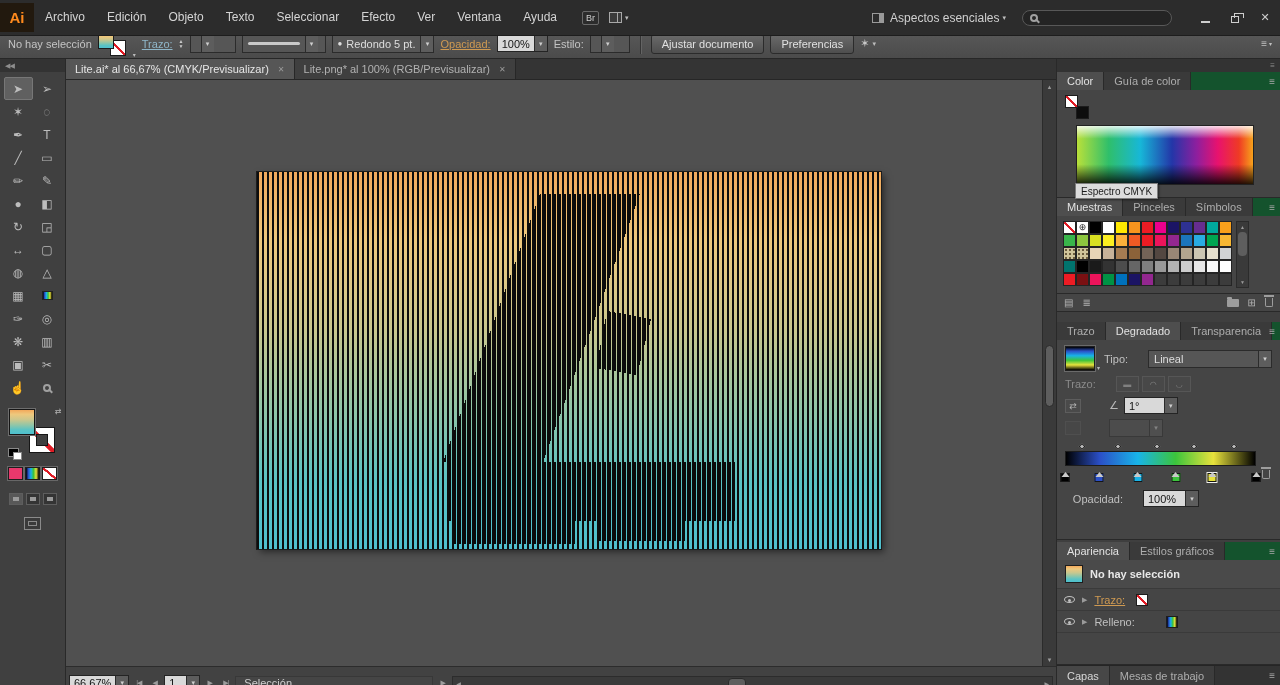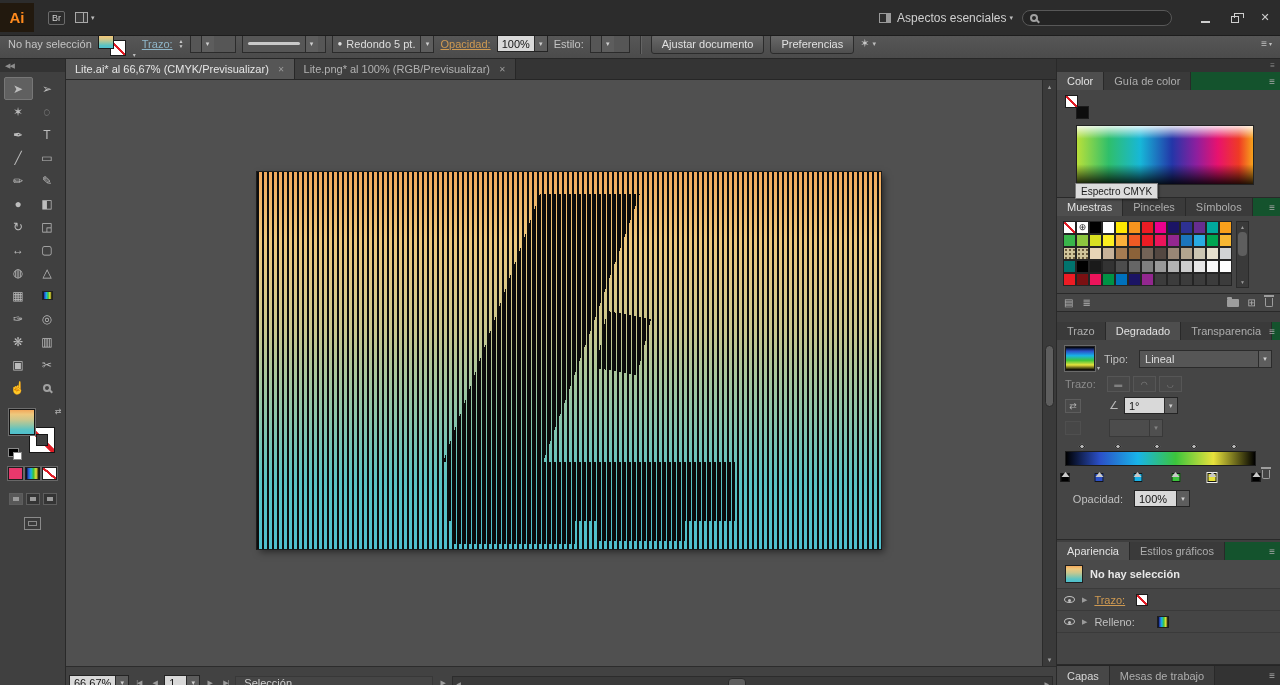--- a/index.html
+++ b/index.html
@@ -10,21 +10,21 @@
 .menubar{position:absolute;top:0;left:0;right:0;height:36px;background:#2c2c2c;border-bottom:1px solid #1d1d1d;display:flex;align-items:center;z-index:3}
 .ai-logo{width:34px;height:29px;background:#22190e;color:#ff8a1d;font-weight:bold;font-size:15px;display:flex;align-items:center;justify-content:center}
 #menu-items{display:flex}
 .menu-item{padding:0 11px;line-height:29px;font-size:12px;color:#d4d4d4;cursor:default;white-space:nowrap}
 .mid-icons{display:flex;align-items:center;gap:10px;margin-left:14px}
 .br-chip{border:1px solid #6a6a6a;border-radius:2px;font-size:9px;padding:1px 3px;color:#cfcfcf}
 .icon-panels{display:inline-block;width:13px;height:11px;border:1px solid #a8a8a8;position:relative;background:#3a3a3a}
 .icon-panels::after{content:"";position:absolute;top:0;bottom:0;right:3px;width:1px;background:#a8a8a8}
 .dd-caret{font-size:7px;color:#bdbdbd;margin-left:3px}
 .spacer{flex:1}
-.workspace{display:flex;align-items:center;margin-right:9px;font-size:12px;color:#d0d0d0}
+.workspace{display:flex;align-items:center;margin-right:16px;font-size:12px;color:#d0d0d0}
 .icon-ws{display:inline-block;width:12px;height:10px;border:1px solid #9a9a9a;position:relative;margin-right:6px}
 .icon-ws::after{content:"";position:absolute;top:0;bottom:0;right:0;width:4px;background:#9a9a9a}
 .search{width:150px;height:16px;border-radius:9px;background:#242424;border:1px solid #585858;margin-right:18px;display:flex;align-items:center;padding:0 7px;gap:5px}
 .mag{width:8px;height:8px;border:2px solid #a0a0a0;border-radius:50%;position:relative;flex:0 0 auto}
 .mag::after{content:"";position:absolute;width:5px;height:2px;background:#a0a0a0;right:-4px;bottom:-2px;transform:rotate(45deg)}
 .search-input{flex:1;background:transparent;border:none;outline:none;color:#ddd;font-size:10px;font-family:inherit}
 .win-controls{display:flex;height:29px}
 .win-btn{width:30px;height:29px;display:flex;align-items:center;justify-content:center;color:#cfcfcf;font-size:11px}
 .icon-min{width:9px;height:2px;background:#cfcfcf;margin-top:9px}
 .icon-restore{width:8px;height:7px;border:1px solid #cfcfcf;position:relative;background:#2c2c2c;margin-top:3px}
@@ -120,21 +120,21 @@
 .icon-folder::before{content:"";position:absolute;top:-2px;left:0;width:5px;height:2px;background:#9d9d9d;border-radius:1px 1px 0 0}
 .icon-trash{position:relative;width:8px;height:9px;border:1px solid #9d9d9d;border-top:none;border-radius:0 0 2px 2px}
 .icon-trash::before{content:"";position:absolute;top:-3px;left:-2px;width:10px;height:2px;background:#9d9d9d}
 .dim{opacity:.45}
 .rp-gap{height:10px;background:#3f3f3f}
 .rp-gap2{height:2px;background:#3f3f3f}
 .sec-grad-body{height:200px;padding:6px 8px 0}
 .grow{display:flex;align-items:center;margin-bottom:5px}
 #grad-thumb{width:30px;height:25px;border:1px solid #1e1e1e;box-shadow:0 0 0 1px #6a6a6a}
 .thumb-caret{font-size:6px;color:#bbb;margin:0 4px 0 2px;align-self:flex-end}
-.gp-label{color:#c0c0c0;margin-right:11px}
+.gp-label{color:#c0c0c0;margin-right:20px}
 .gp-label.dim2{color:#8b8b8b}
 .gbtn{width:23px;height:16px;border:1px solid #565656;background:#484848;color:#808080;font-size:8px;display:flex;align-items:center;justify-content:center;margin-right:3px}
 .sq-icon{width:16px;height:14px;border:1px solid #5d5d5d;background:#4a4a4a;color:#b5b5b5;font-size:9px;display:flex;align-items:center;justify-content:center;margin-right:6px}
 .ramp-wrap{position:relative;height:46px;margin:4px 16px 2px 0}
 #mids{position:absolute;top:0;left:0;right:0;height:8px}
 .gmid{position:absolute;top:2px;width:5px;height:5px;background:#bdbdbd;border:1px solid #222;transform:translateX(-50%) rotate(45deg)}
 #ramp{position:absolute;top:9px;left:0;right:0;height:15px;border:1px solid #1c1c1c}
 #stops{position:absolute;top:26px;left:0;right:0;height:16px}
 .gstop{position:absolute;top:5px;width:9px;height:9px;border:1px solid #161616;transform:translateX(-50%);cursor:pointer}
 .gstop::before{content:"";position:absolute;top:-6px;left:50%;transform:translateX(-50%);border:4px solid transparent;border-bottom:5px solid #c9c9c9}
@@ -163,20 +163,31 @@
 .nav-btn{min-width:13px;text-align:center;color:#9c9c9c;font-size:7px;letter-spacing:-1px}
 .sel-field{width:198px;height:15px;display:flex;align-items:center;padding-left:8px;color:#cfcfcf;border:1px solid #383838;background:#454545}
 .hscroll{flex:1;height:15px;background:#3a3a3a;border:1px solid #2c2c2c;position:relative;display:flex;align-items:center;justify-content:space-between;padding:0 3px;color:#9a9a9a;font-size:6px}
 .hs-thumb{position:absolute;left:275px;width:18px;top:1px;bottom:1px;background:#5e5e5e;border:1px solid #2a2a2a;border-radius:4px}
 </style>
 </head>
 <body>
 
 <div class="menubar">
   <div class="ai-logo">Ai</div>
+  <div id="menu-items">
+      <span class="menu-item">Archivo</span>
+      <span class="menu-item">Edición</span>
+      <span class="menu-item">Objeto</span>
+      <span class="menu-item">Texto</span>
+      <span class="menu-item">Seleccionar</span>
+      <span class="menu-item">Efecto</span>
+      <span class="menu-item">Ver</span>
+      <span class="menu-item">Ventana</span>
+      <span class="menu-item">Ayuda</span>
+    </div>
   <div class="mid-icons">
     <span class="br-chip">Br</span>
     <span style="display:flex;align-items:center">
       <span class="icon-panels"></span>
       <span class="dd-caret">▾</span>
     </span>
   </div>
   <div class="spacer"></div>
   <div class="workspace">
     <span class="icon-ws"></span>

